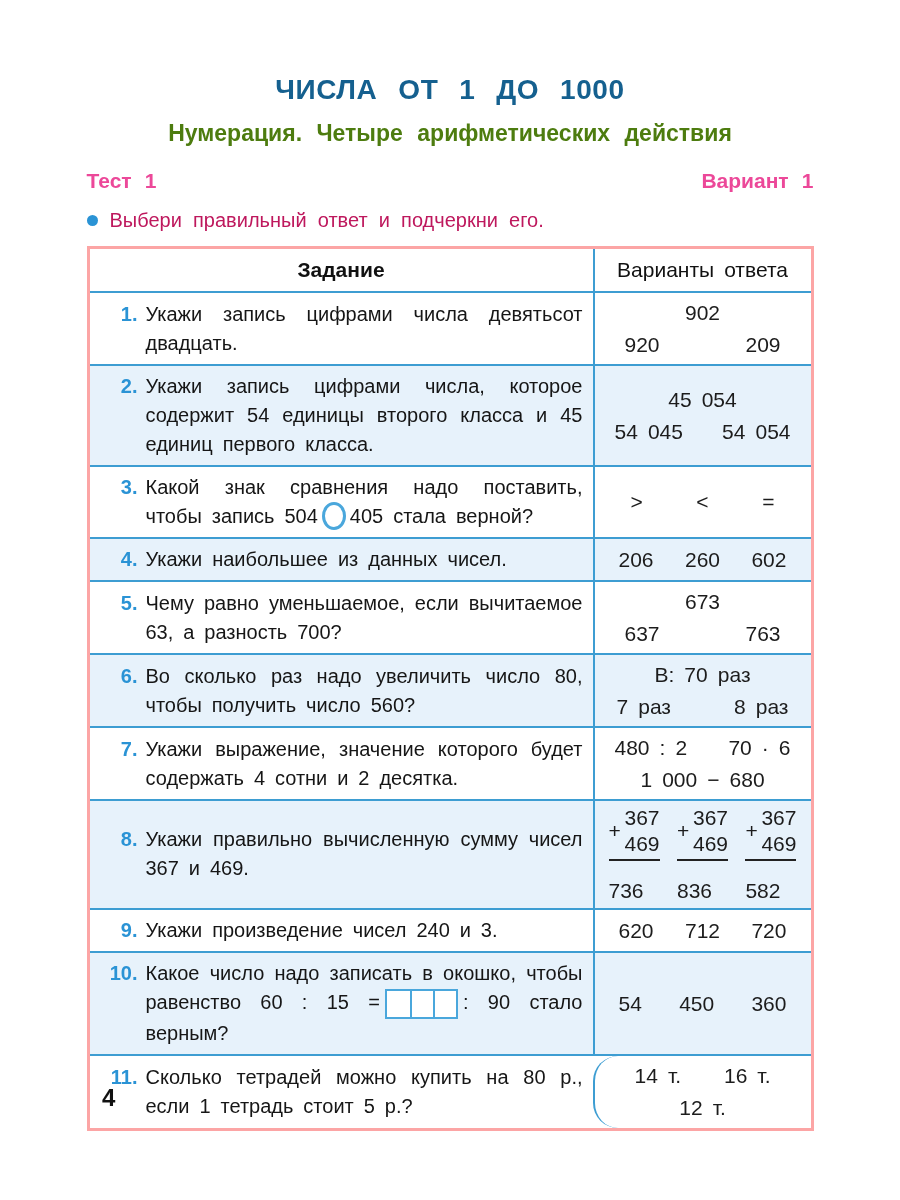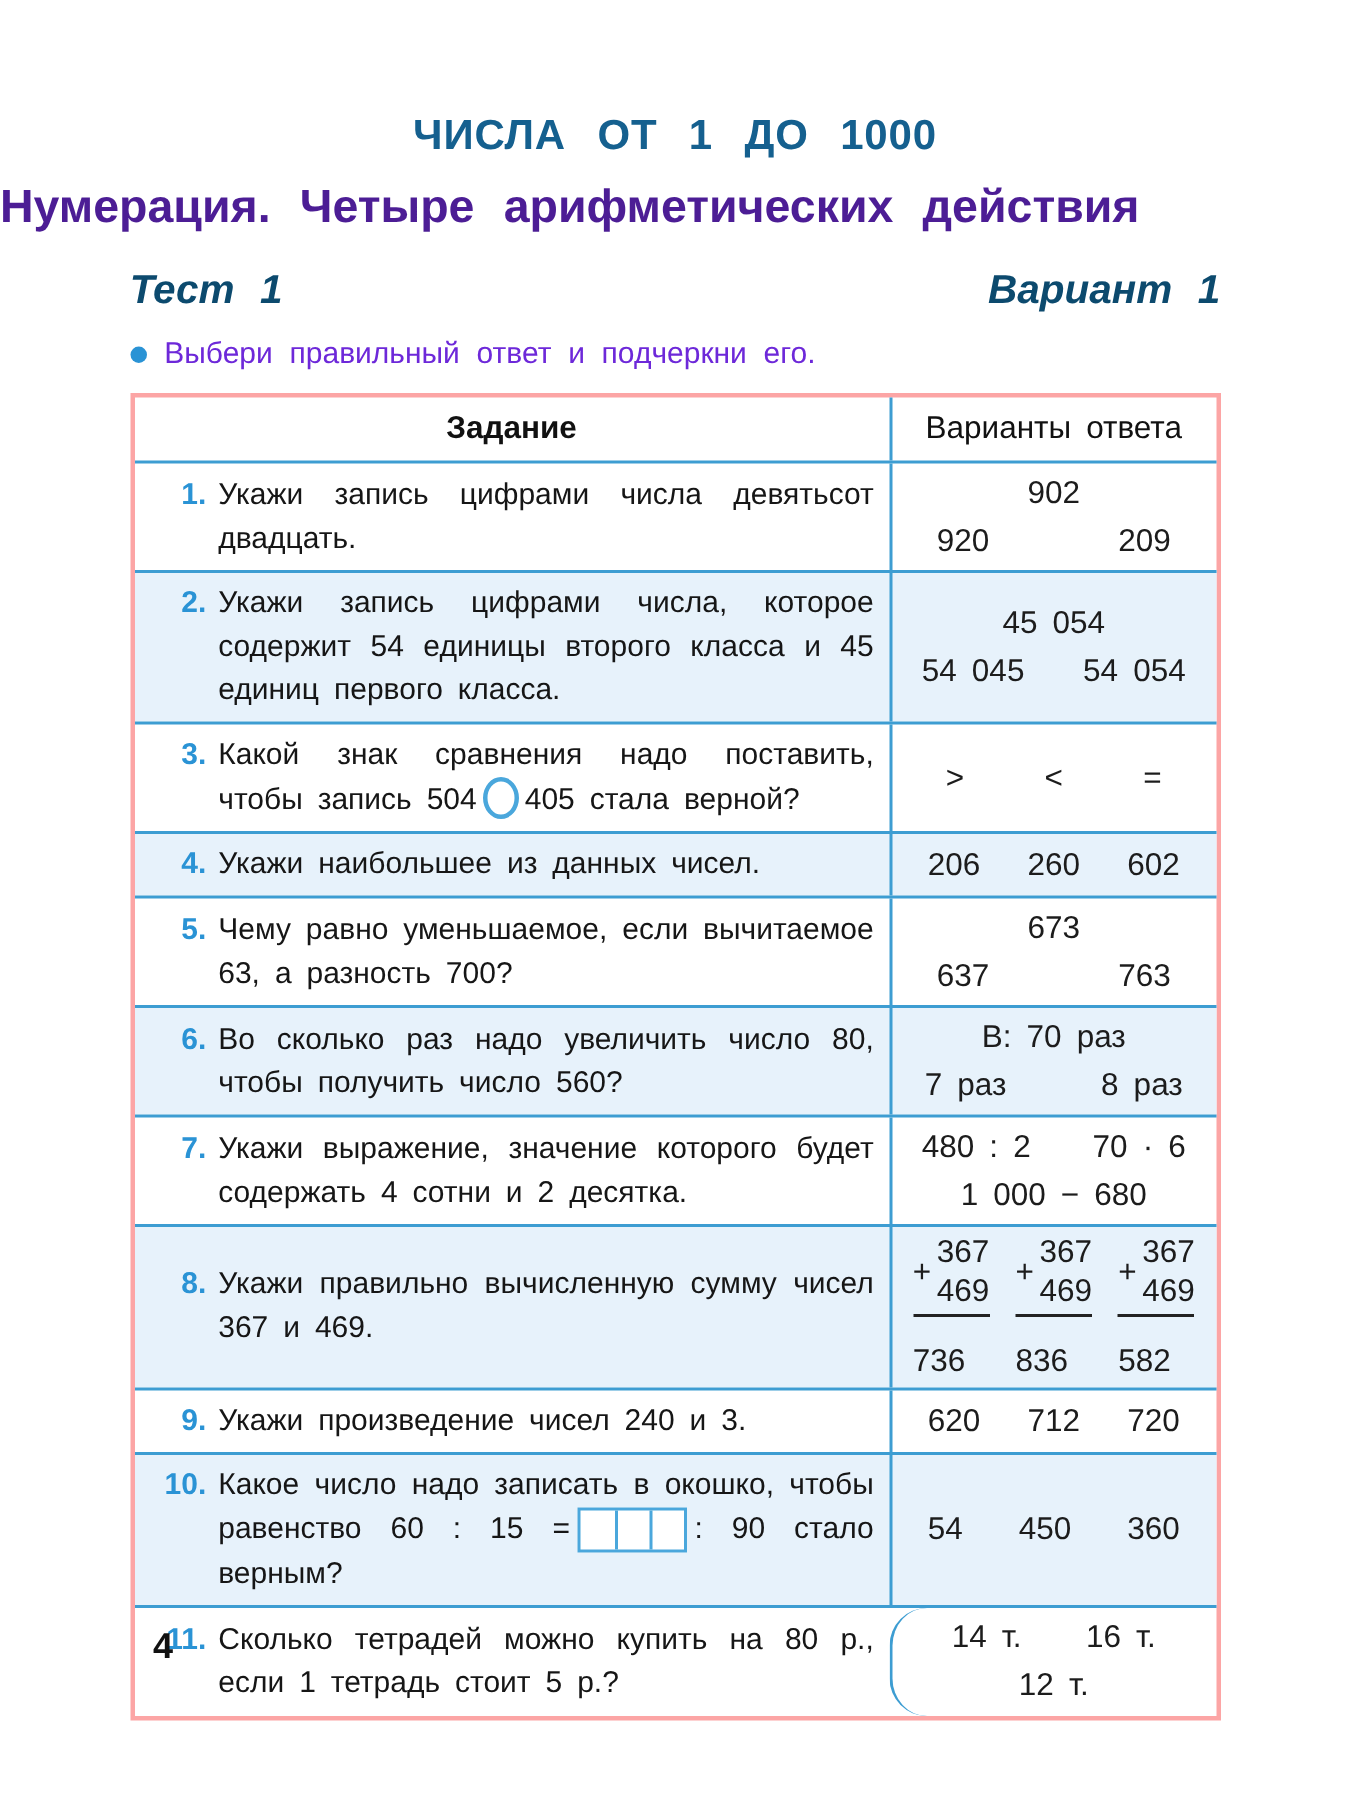--- a/index.html
+++ b/index.html
@@ -10,36 +10,36 @@
   }
   .page{position:absolute;inset:0;}
 
   
   .title{
     margin-top:74px;text-align:center;
     font-size:28px;font-weight:bold;color:#15608f;
     word-spacing:0.45em;letter-spacing:0.02em;
   }
   .subtitle{
-    margin-top:14px;text-align:left;
-    font-size:31px;font-weight:bold;color:#4c1d95;
+    margin-top:14px;text-align:center;
+    font-size:23px;font-weight:bold;color:#4d7c0f;
     word-spacing:0.35em;
   }
   .test-variant{
     width:727px;margin:22px auto 0 auto;
     display:flex;justify-content:space-between;align-items:baseline;
   }
   .test-variant .lbl{
-    font-size:27px;font-weight:bold;font-style:italic;color:#0c4a6e;
+    font-size:21px;font-weight:bold;color:#ec4899;
     word-spacing:0.35em;
   }
   .instruction{
     width:727px;margin:16px auto 0 auto;
     display:flex;align-items:center;gap:12px;
-    font-size:20px;word-spacing:0.28em;color:#6d28d9;
+    font-size:20px;word-spacing:0.28em;color:#be185d;
   }
   .bullet{
     width:11px;height:11px;border-radius:50%;background:#2a93d5;flex:0 0 auto;
   }
 
   
   .task-table{
     width:727px;margin:14px auto 0 auto;
     border:3px solid #fca5a5;box-sizing:border-box;background:#fff;
   }

